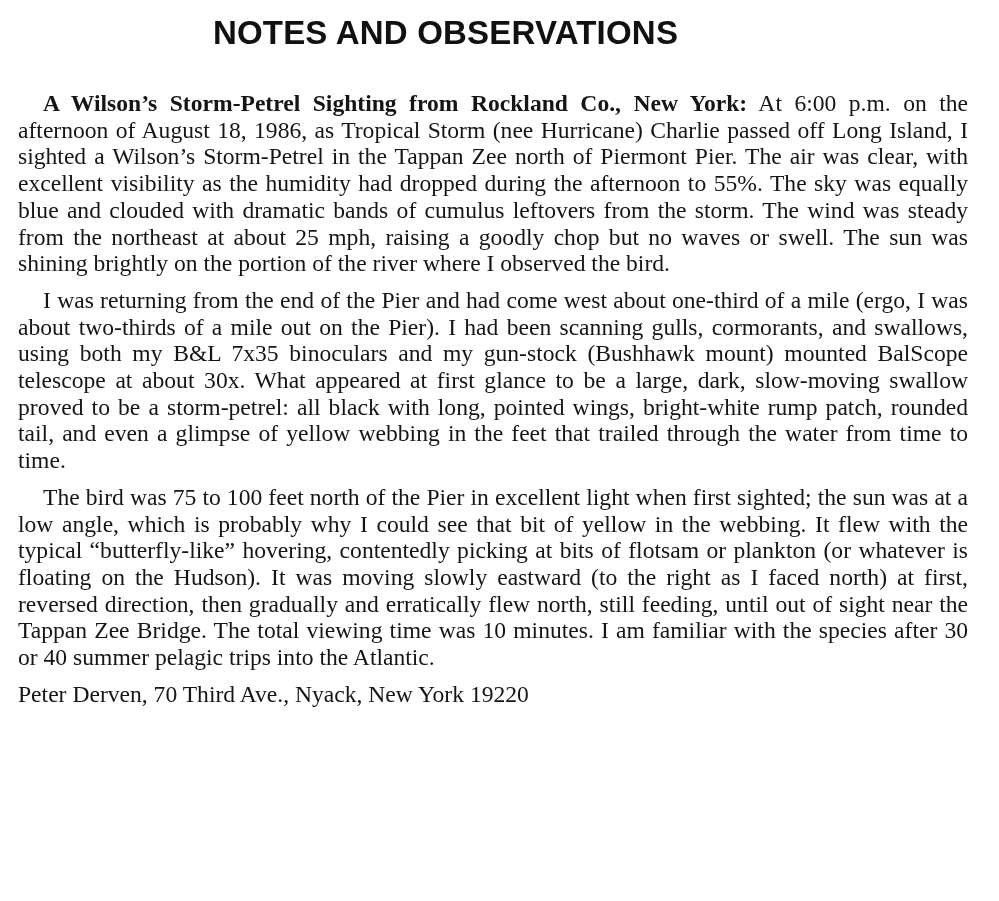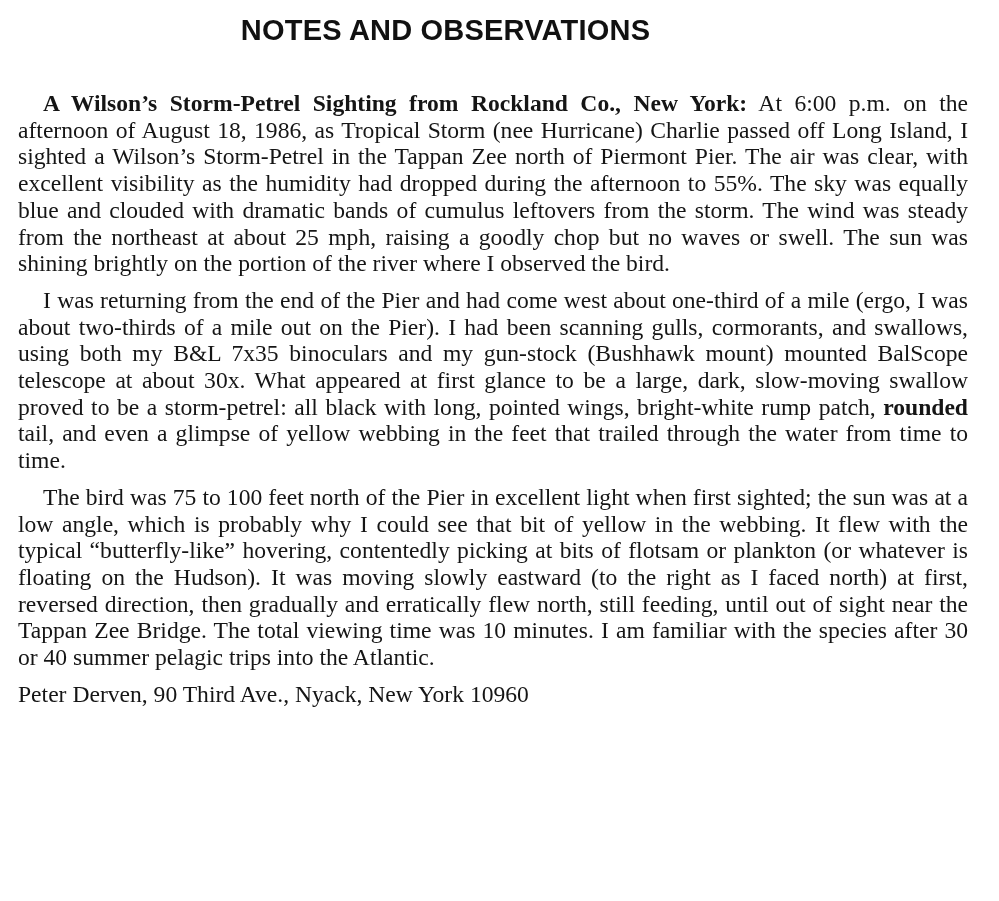--- a/index.html
+++ b/index.html
@@ -1,38 +1,38 @@
 <!DOCTYPE html>
 <html><head>
   <meta charset="utf-8">
   <style>
     html, body { margin: 0; padding: 0; background: #ffffff; }
     body { width: 999px; height: 901px; overflow: hidden; position: relative; color: #111; }
     .title {
       position: absolute; left: 0; top: 14px; width: 891px; text-align: center;
-      font-family: "Liberation Sans", sans-serif; font-weight: bold; font-size: 29px;
+      font-family: "Liberation Sans", sans-serif; font-weight: bold; font-size: 33px;
       letter-spacing: 0.2px; color: #111;
     }
     .article {
       position: absolute; left: 18px; top: 90px; width: 966px;
       font-family: "Liberation Serif", serif; font-size: 23.6px; line-height: 26.7px;
       color: #151515;
     }
     .para { margin: 0 16px 10px 0; text-indent: 25px; text-align: justify; text-align-last: left; }
     .lead { font-weight: bold; }
     .sig { margin-top: 0; text-indent: 0; }
     .em { }
-    .b { font-weight: bold; }
+    .b { font-weight: normal; }
   </style>
 </head>
 <body>
 
 <div class="title">NOTES AND OBSERVATIONS</div>
 
 <div class="article">
   <p class="para"><span class="lead">A Wilson’s Storm-Petrel Sighting from Rockland Co., New York:</span><span> At 6:00 p.m. on the afternoon of August 18, 1986, as Tropical Storm (nee Hurricane) Charlie passed off Long Island, I sighted a Wilson’s Storm-Petrel in the Tappan Zee north of Piermont Pier. The air was clear, with excellent visibility as the humidity had dropped during the afternoon to 55%. The sky was equally blue and clouded with dramatic bands of cumulus leftovers from the storm. The wind was steady from the northeast at about 25 mph, raising a goodly chop but no waves or swell. The sun was shining brightly on the portion of the river where I observed the bird.</span></p>
 
   <p class="para"><span>I was returning from the end of the Pier and had come west about one-third of a mile (</span><span class="em">ergo</span><span>, I was about two-thirds of a mile out on the Pier). I had been scanning gulls, cormorants, and swallows, using both my B&amp;L 7x35 binoculars and my gun-stock (Bushhawk mount) mounted BalScope telescope at about 30x. What appeared at first glance to be a large, dark, slow-moving swallow proved to be a storm-petrel: all black with long, pointed wings, bright-white rump patch, </span><span class="b">rounded</span><span> tail, and even a glimpse of yellow webbing in the feet that trailed through the water from time to time.</span></p>
 
   <p class="para"><span>The bird was 75 to 100 feet north of the Pier in excellent light when first sighted; the sun was at a low angle, which is probably why I could see that bit of yellow in the webbing. It flew with the typical “butterfly-like” hovering, contentedly picking at bits of flotsam or plankton (or whatever is floating on the Hudson). It was moving slowly eastward (to the right as I faced north) at first, reversed direction, then gradually and erratically flew north, still feeding, until out of sight near the Tappan Zee Bridge. The total viewing time was 10 minutes. I am familiar with the species after 30 or 40 summer pelagic trips into the Atlantic.</span></p>
 
-  <p class="para sig">Peter Derven, 90 Third Ave., Nyack, New York 10960</p>
+  <p class="para sig">Peter Derven, 70 Third Ave., Nyack, New York 19220</p>
 </div>
 
 </body></html>

